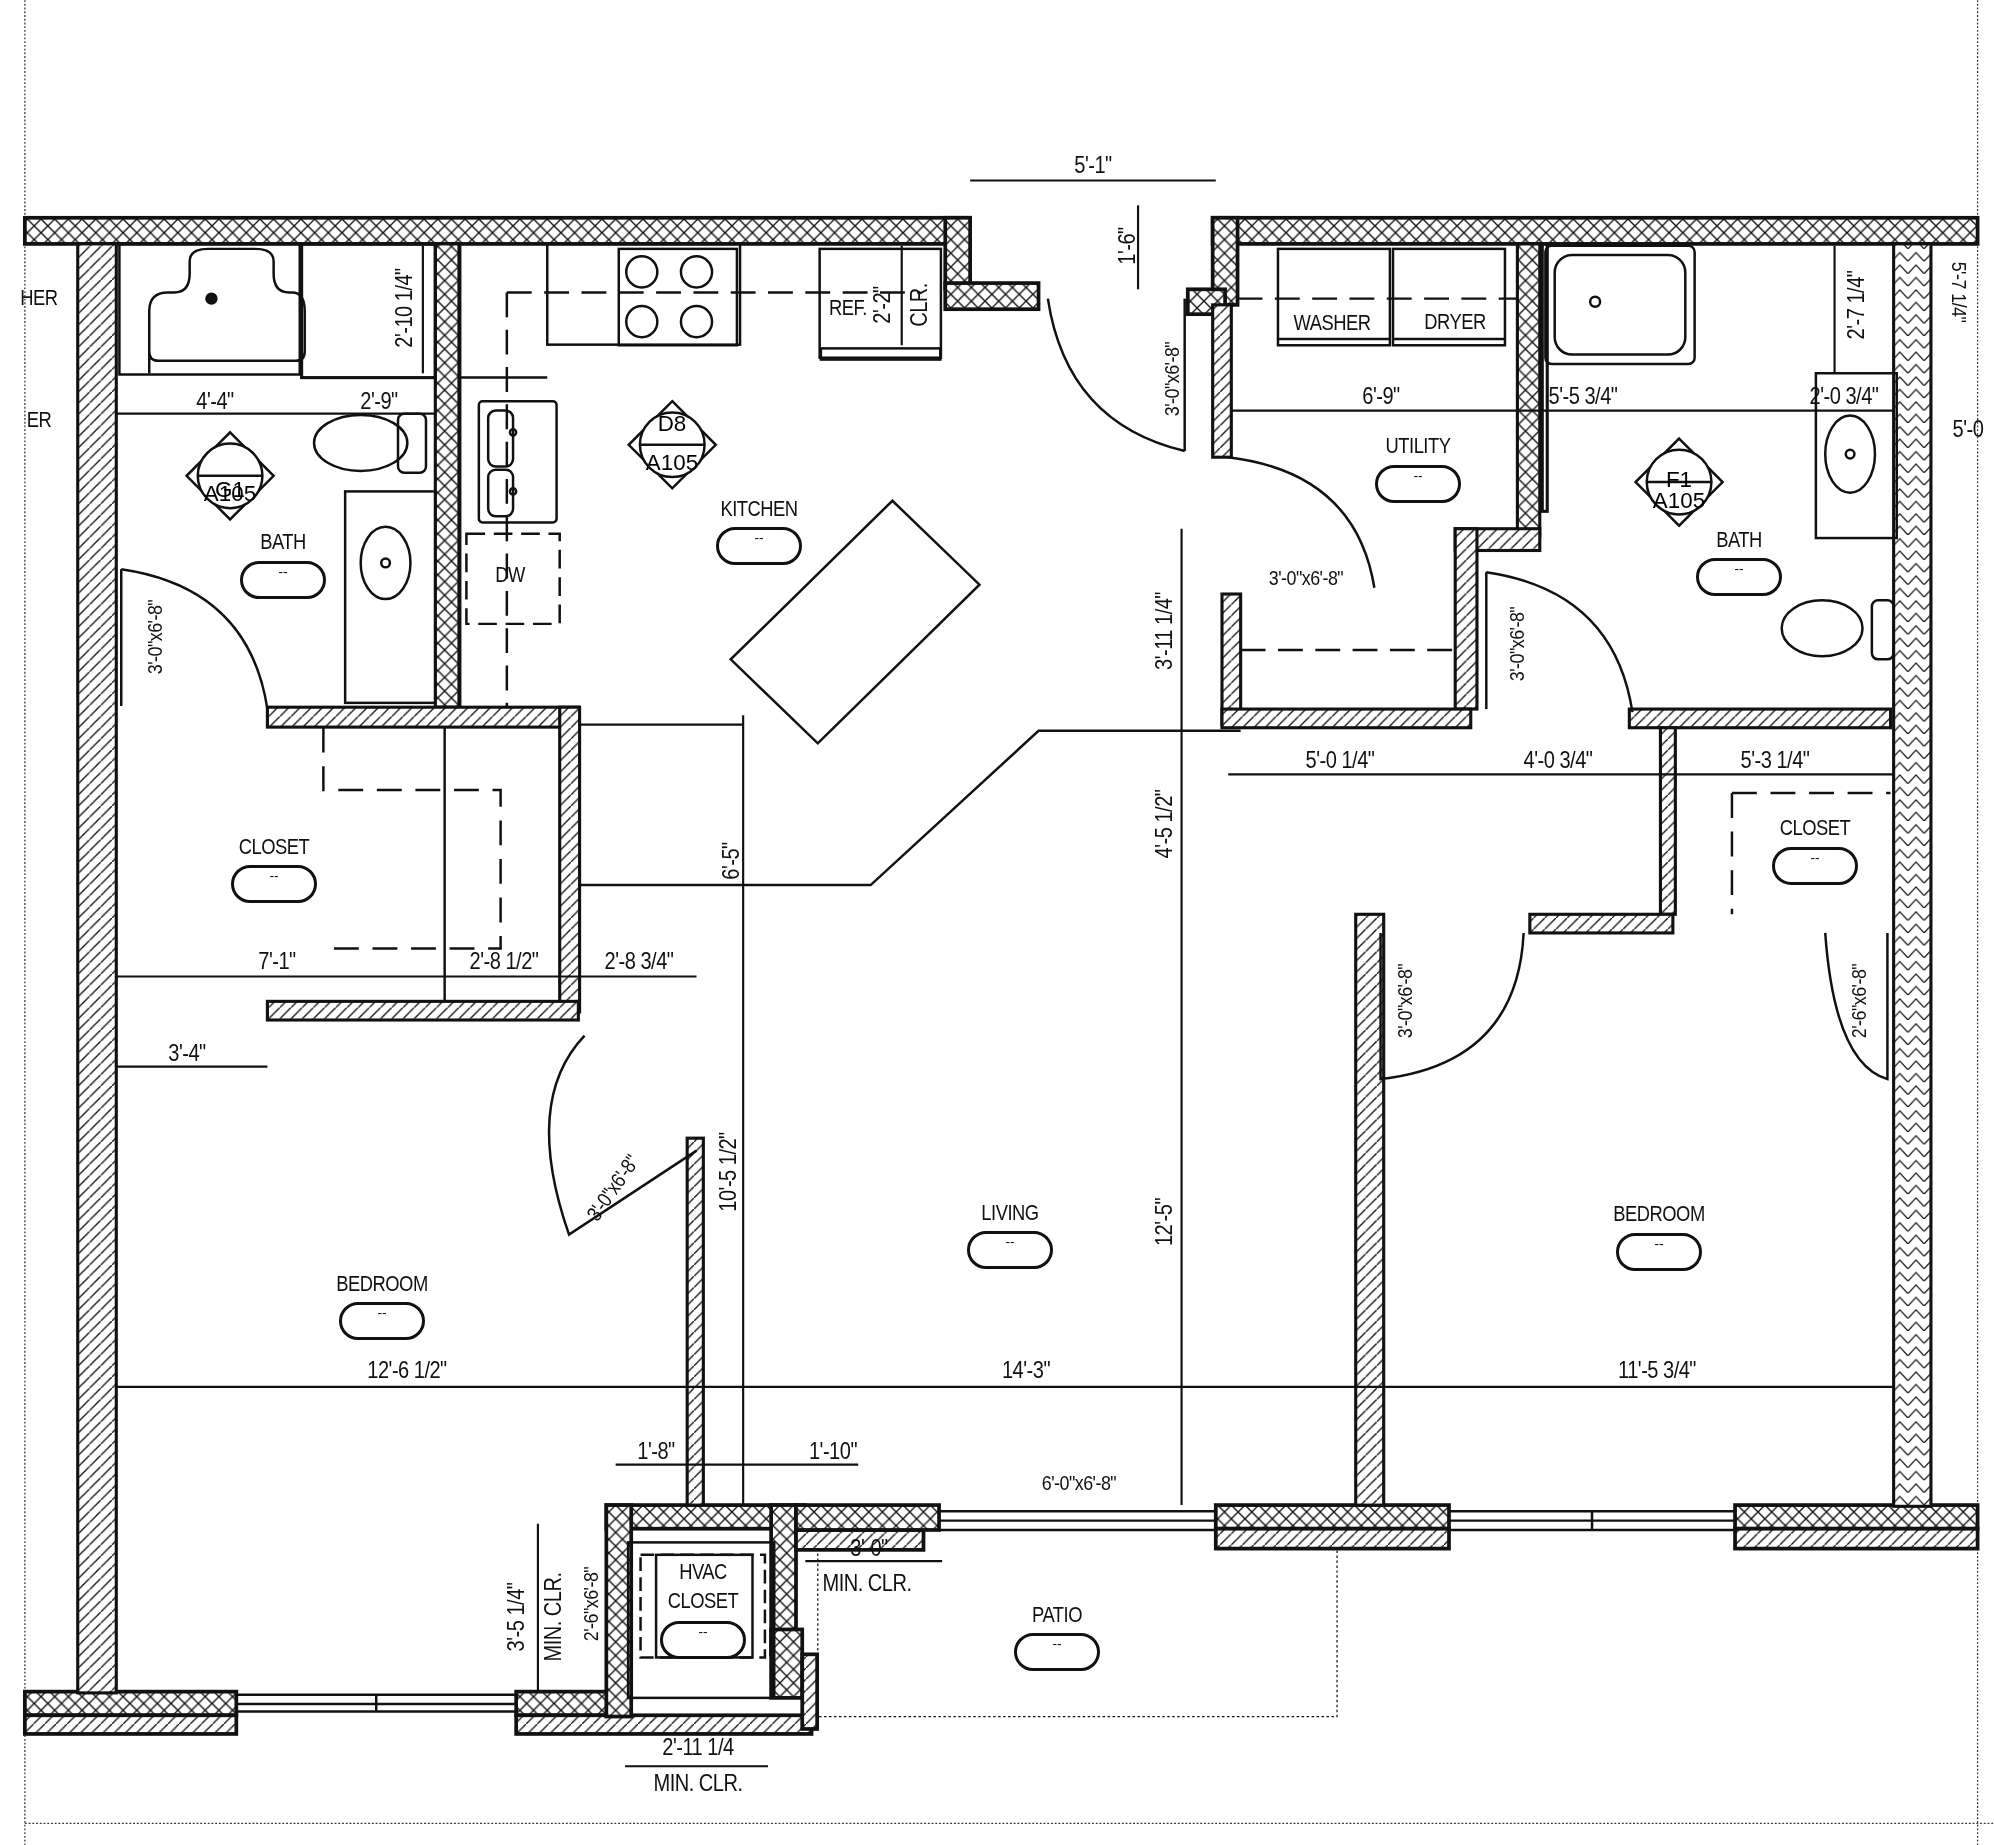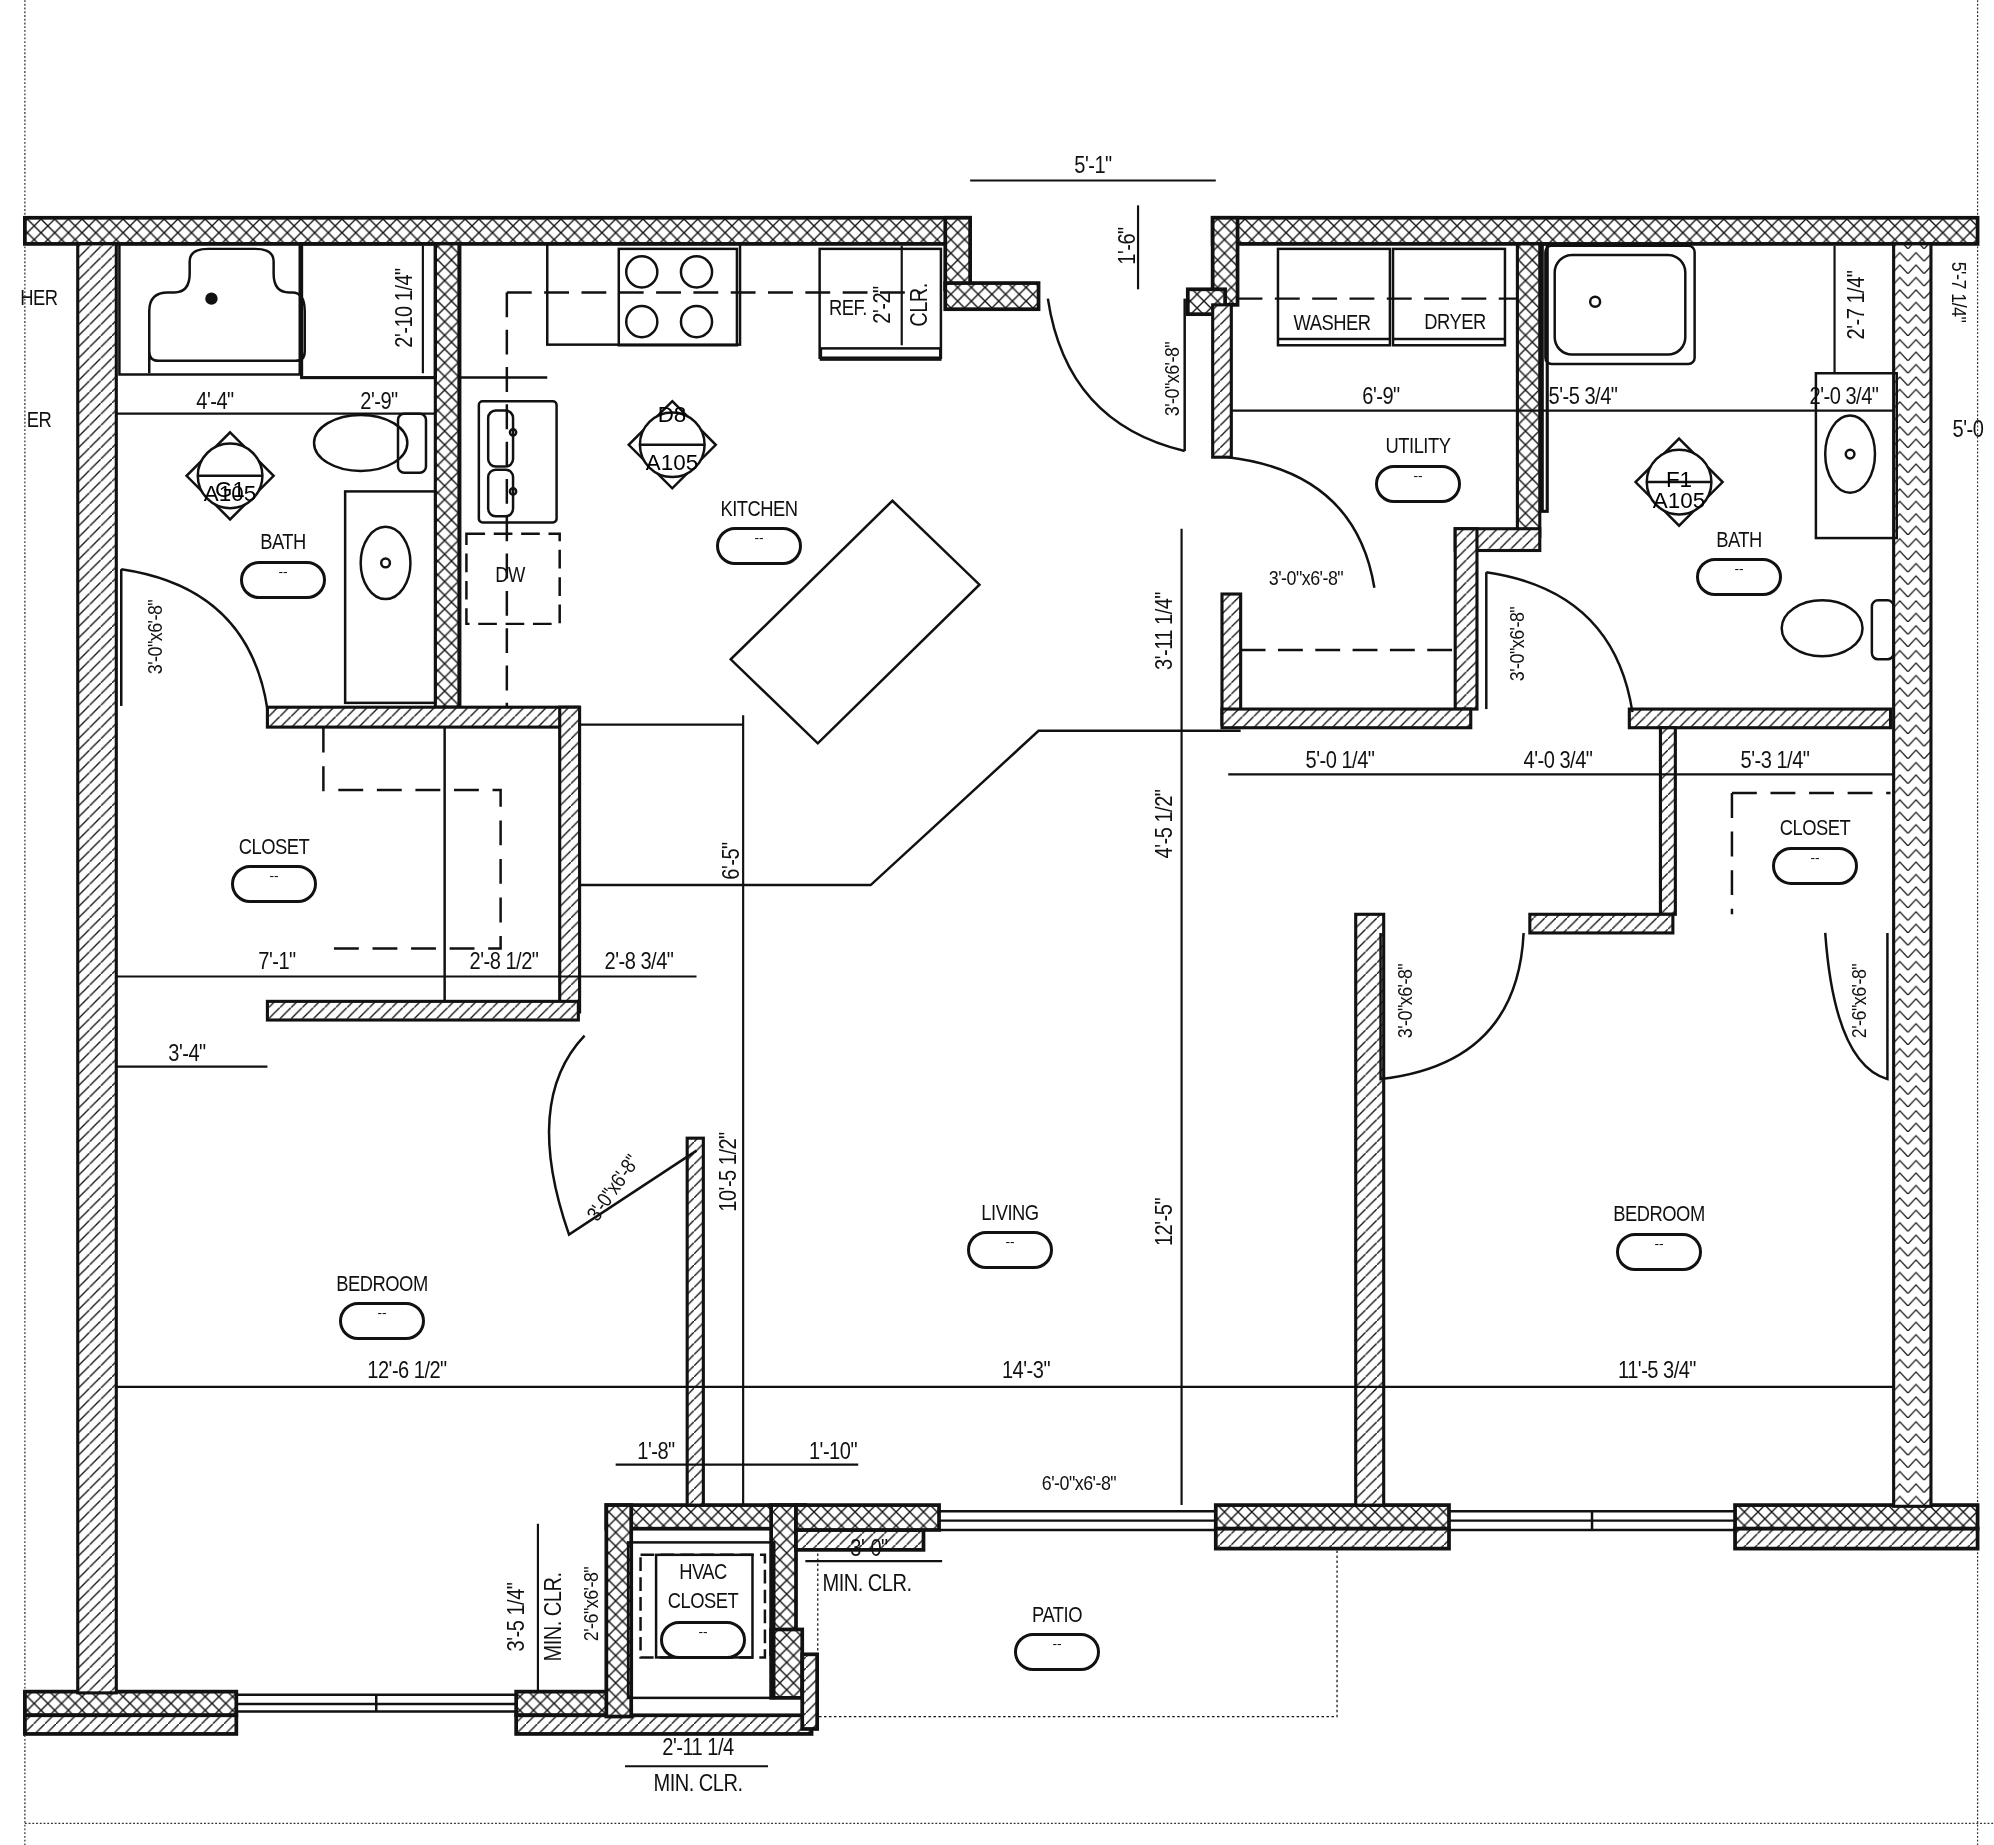--- a/index.html
+++ b/index.html
@@ -203,21 +203,21 @@
     <circle cx="1081" cy="715" r="52"></circle>
     <line x1="1029" y1="715" x2="1133" y2="715"></line>
     <polygon points="2700,705 2770,775 2700,845 2630,775"></polygon>
     <circle cx="2700" cy="775" r="52"></circle>
     <line x1="2648" y1="775" x2="2752" y2="775"></line>
   </g>
 </svg>
 
 <div class="keyn" style="left:230px;top:459px;margin-top:31px;">G1</div>
 <div class="keyn" style="left:230px;top:494px;">A105</div>
-<div class="keyn" style="left:672px;top:415px;">D8</div>
+<div class="keyn" style="left:672px;top:424px;">D8</div>
 <div class="keyn" style="left:672px;top:463px;">A105</div>
 <div class="keyn" style="left:1679px;top:480px;">F1</div>
 <div class="keyn" style="left:1679px;top:501px;">A105</div>
 
 <div class="lbl room" style="left:283px;top:542px;">BATH</div>
 <div class="tagbox" style="left:283px;top:580px;">--</div>
 
 <div class="lbl room" style="left:759px;top:509px;">KITCHEN</div>
 <div class="tagbox" style="left:759px;top:546px;">--</div>
 

